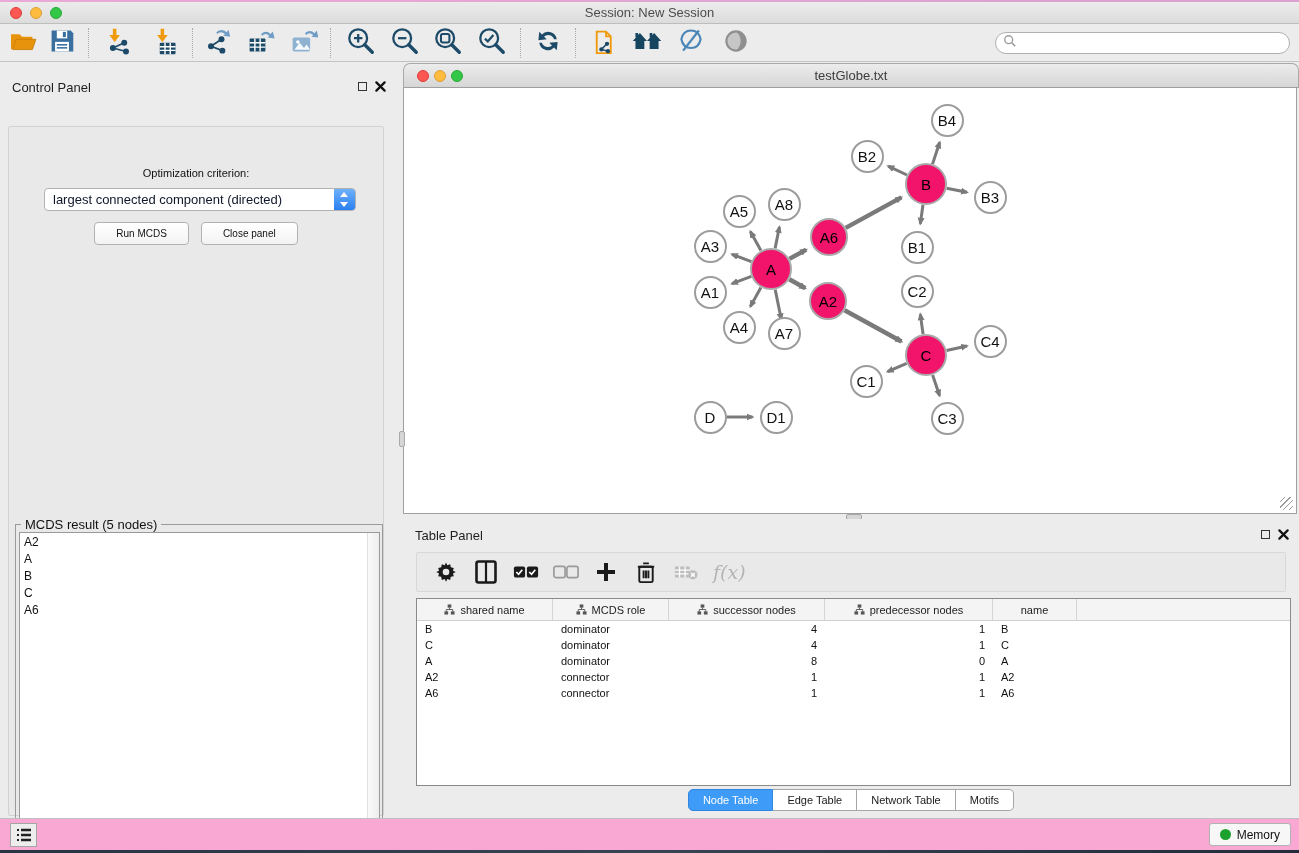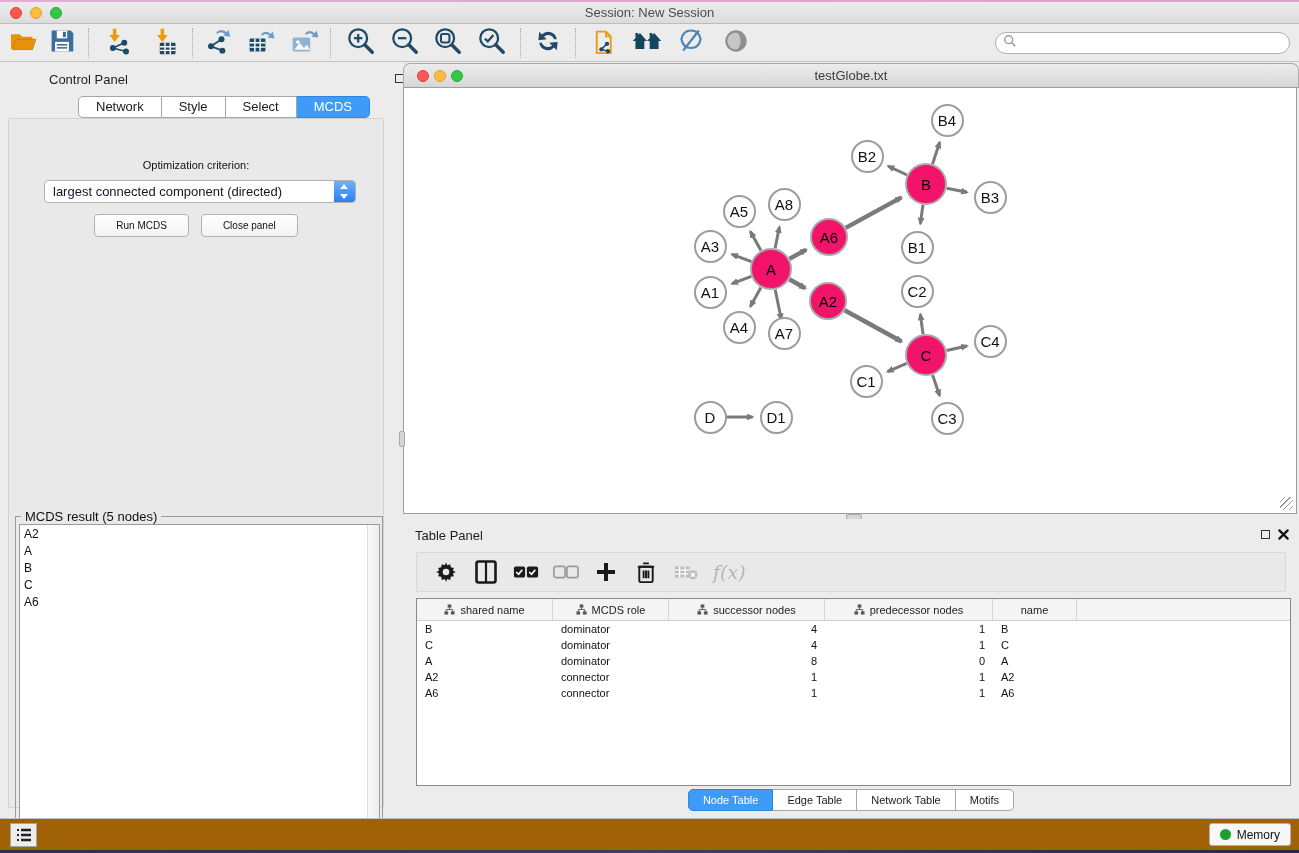--- a/index.html
+++ b/index.html
@@ -17,21 +17,21 @@
   .title-text { width:100%; text-align:center; font-size:13px; color:#4c4c4c; line-height:21px; }
 
   
   .toolbar { left:0; top:24px; width:1299px; height:38px; background:#ececec; border-bottom:1px solid #c3c3c3; }
   .tbtn { position:absolute; top:3px; width:36px; height:32px; display:flex; align-items:center; justify-content:center; border-radius:4px; cursor:default; }
   .tsep { position:absolute; top:4px; height:30px; width:1px; border-left:1px dotted #a8a8a8; }
   .searchbox { position:absolute; left:995px; top:8px; width:295px; height:22px; background:#fff; border:1px solid #b0b0b0; border-radius:11px; display:flex; align-items:center; padding-left:7px; }
   .searchbox input { border:none; outline:none; flex:1; font-size:12px; font-family:"Liberation Sans",sans-serif; background:transparent; }
 
   
-  .control-panel { left:0; top:63px; width:390px; height:755px; background:#ececec;padding-left:37px; }
+  .control-panel { left:0; top:71px; width:390px; height:755px; background:#ececec; }
   .panel-header { position:relative; height:32px; }
   .panel-title { position:absolute; left:12px; top:9px; font-size:13px; color:#1f1f1f; }
   .win-float { position:absolute; width:9px; height:9px; border:1.5px solid #333; top:11px; }
   .win-close { position:absolute; top:10px; width:11px; height:11px; }
   .win-close svg { display:block; }
   .seg-tabs { position:absolute; left:78px; top:33px; display:flex; height:22px; }
   .seg { border:1px solid #a6a6a6; border-left:none; background:#fff; color:#1a1a1a; font-size:13px; padding:0 17px; line-height:20px; }
   .seg:first-child { border-left:1px solid #a6a6a6; border-radius:5px 0 0 5px; }
   .seg:last-child { border-radius:0 5px 5px 0; }
   .seg.sel { background:#3e9bf7; border-color:#2f86e0; color:#fff; }
@@ -71,21 +71,21 @@
   .thead { display:flex; height:22px; background:#f4f4f4; border-bottom:1px solid #cfcfcf; }
   .th { display:flex; align-items:center; justify-content:center; gap:5px; font-size:11px; color:#222; border-right:1px solid #d4d4d4; }
   .trow { display:flex; height:16px; align-items:center; }
   .td { font-size:11px; color:#111; padding:0 8px; white-space:nowrap; }
   .c0 { width:136px; } .c1 { width:116px; } .c2 { width:156px; } .c3 { width:168px; } .c4 { width:84px; }
   .num { text-align:right; }
   .tp-tabs { position:absolute; left:0; top:270px; width:100%; display:flex; justify-content:center; }
   .tp-tabs .seg { padding:0 14px; font-size:11px; }
 
   
-  .statusbar { left:0; top:818px; width:1299px; height:32px; background:#a16207; border-top:1px solid #c0c0c0; }
+  .statusbar { left:0; top:818px; width:1299px; height:32px; background:#f9a8d4; border-top:1px solid #c0c0c0; }
   .sb-left-btn { position:absolute; left:10px; top:4px; width:27px; height:24px; background:#ededed; border:1px solid #a5a5a5; display:flex; align-items:center; justify-content:center; }
   .memory-btn { position:absolute; right:8px; top:4px; height:23px; background:#f7f7f7; border:1px solid #b2b2b2; border-radius:3px; display:flex; align-items:center; gap:6px; padding:0 10px; font-size:12px; color:#111; }
   .mem-dot { width:11px; height:11px; border-radius:50%; background:#1da12e; }
   .desktop-bottom { left:0; top:850px; width:1299px; height:3px; background:linear-gradient(90deg,#2a3340,#3a4354,#232c38); }
 </style>
 </head>
 <body>
 
 <div class="abs desktop-top"></div>
 <div class="abs titlebar">
@@ -240,26 +240,20 @@
 
 <div class="abs control-panel">
   <div class="panel-header">
     <span class="panel-title">Control Panel</span>
     <span class="win-float" style="left:358px"></span>
     <span class="win-close" style="left:375px">
         <svg width="11" height="11" viewBox="0 0 12 12">
           <path d="M1.5 1.5 L10.5 10.5 M10.5 1.5 L1.5 10.5" stroke="#111" stroke-width="2.4" stroke-linecap="round"></path>
         </svg>
       </span>
-  </div>
-  <div class="seg-tabs">
-    <div class="seg">Network</div>
-    <div class="seg">Style</div>
-    <div class="seg">Select</div>
-    <div class="seg sel">MCDS</div>
   </div>
   <div class="cp-content">
     <div class="opt-label">Optimization criterion:</div>
     <div class="dropdown">
       <span class="val">largest connected component (directed)</span>
       <span class="dd-step"></span>
     </div>
     <div class="btn-row">
       <button class="pbtn">Run MCDS</button>
       <button class="pbtn">Close panel</button>

